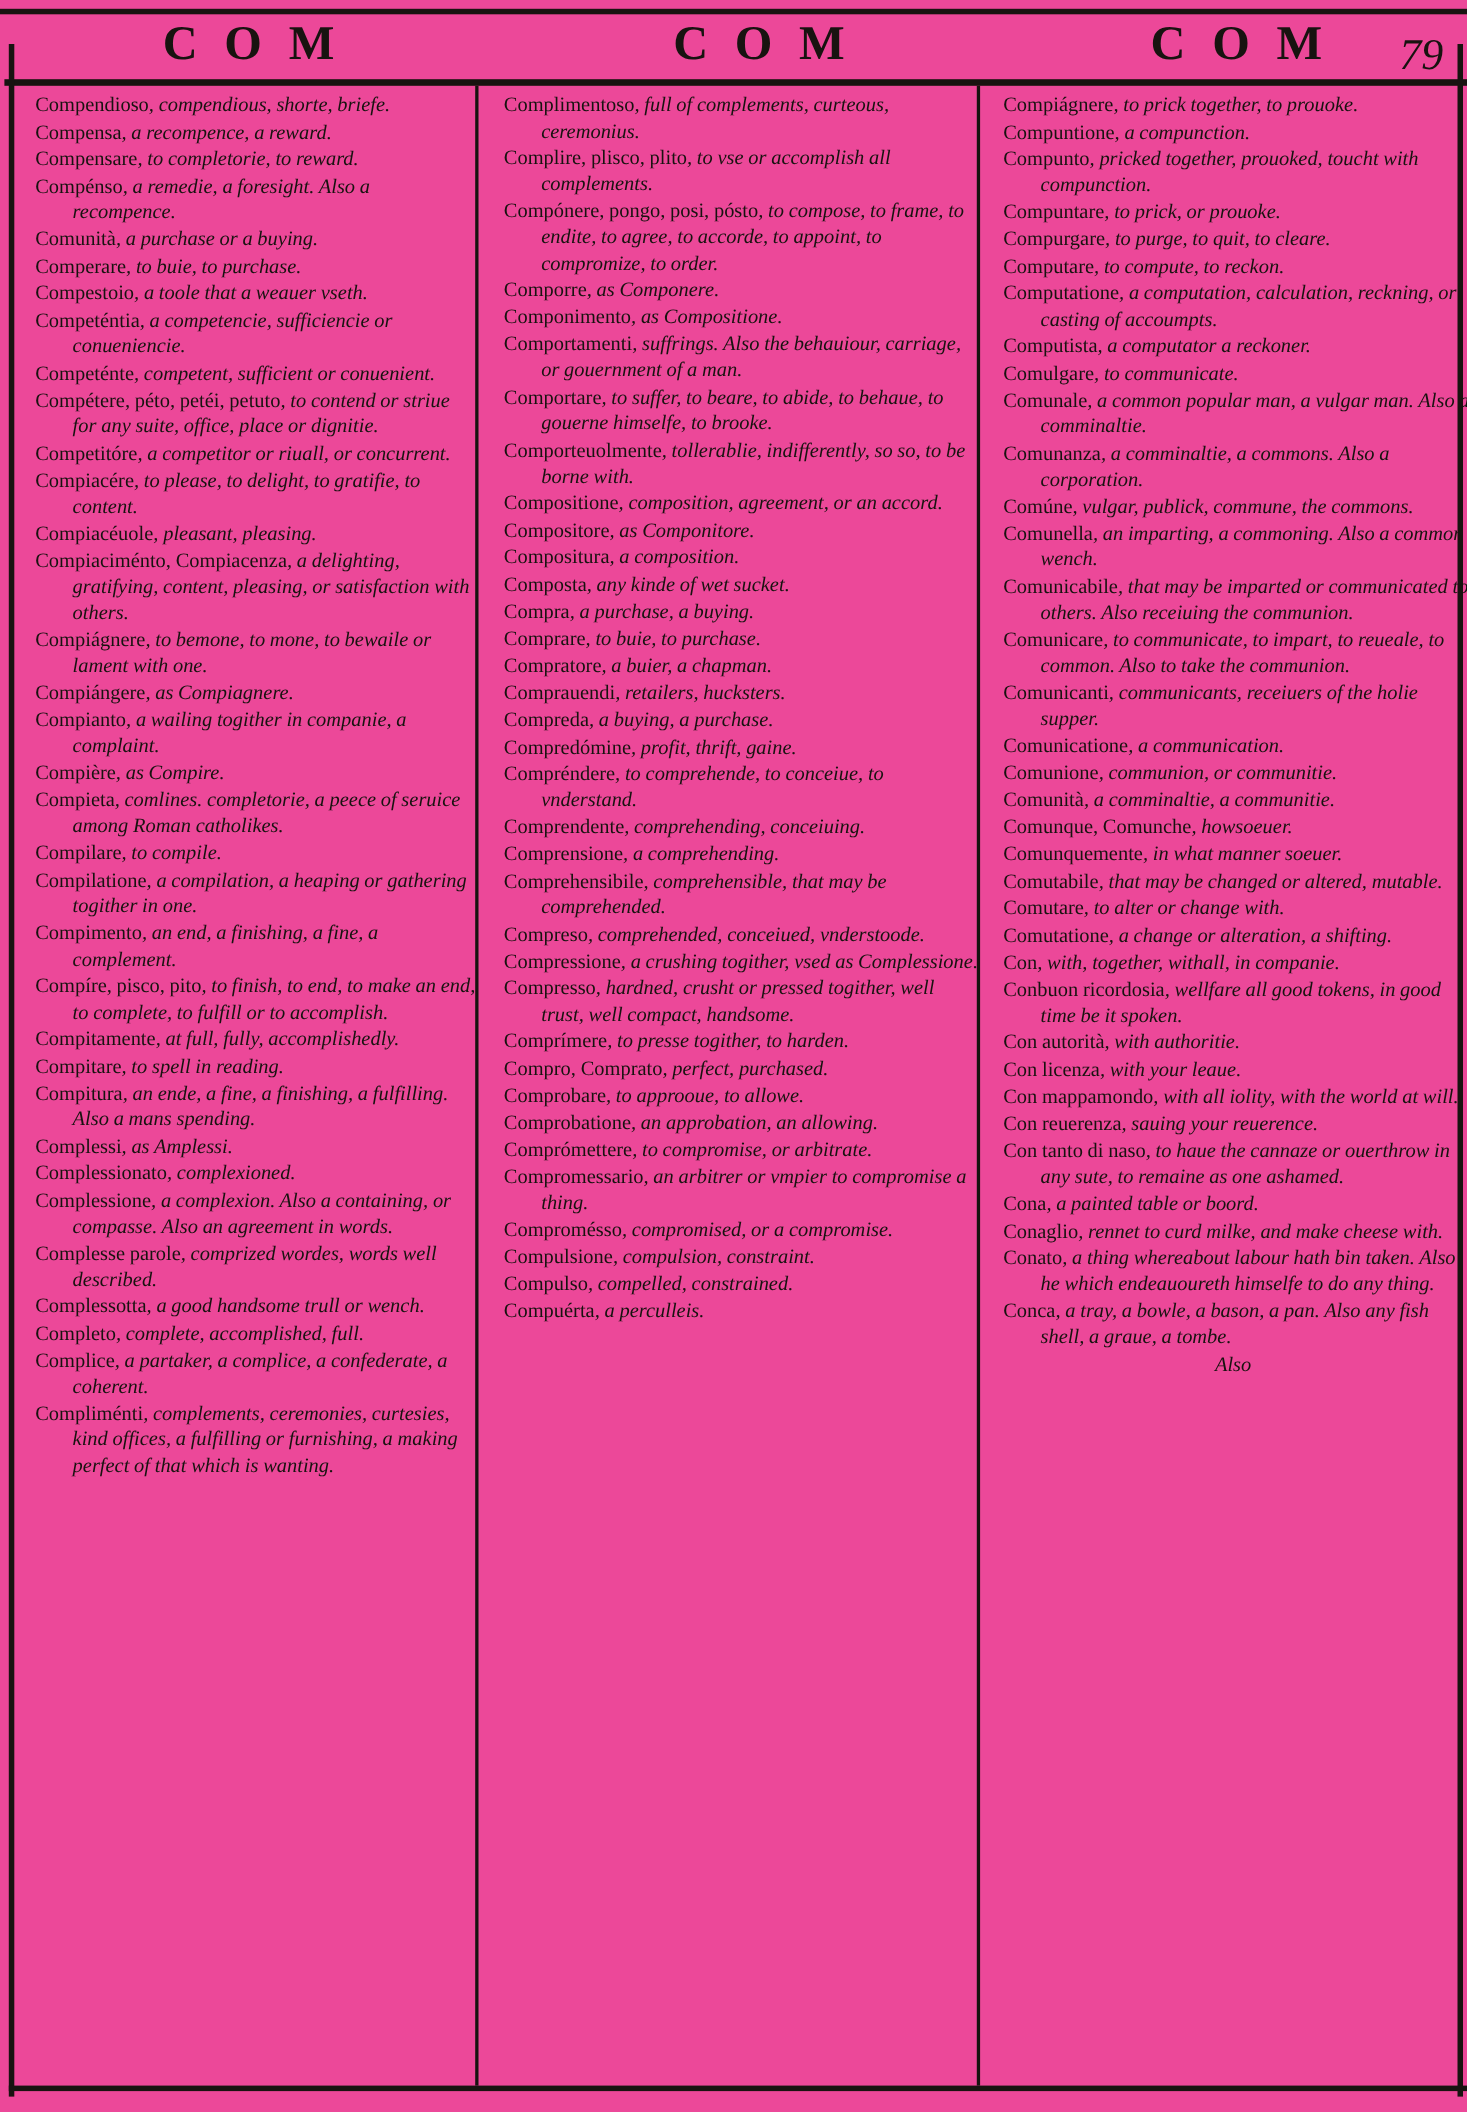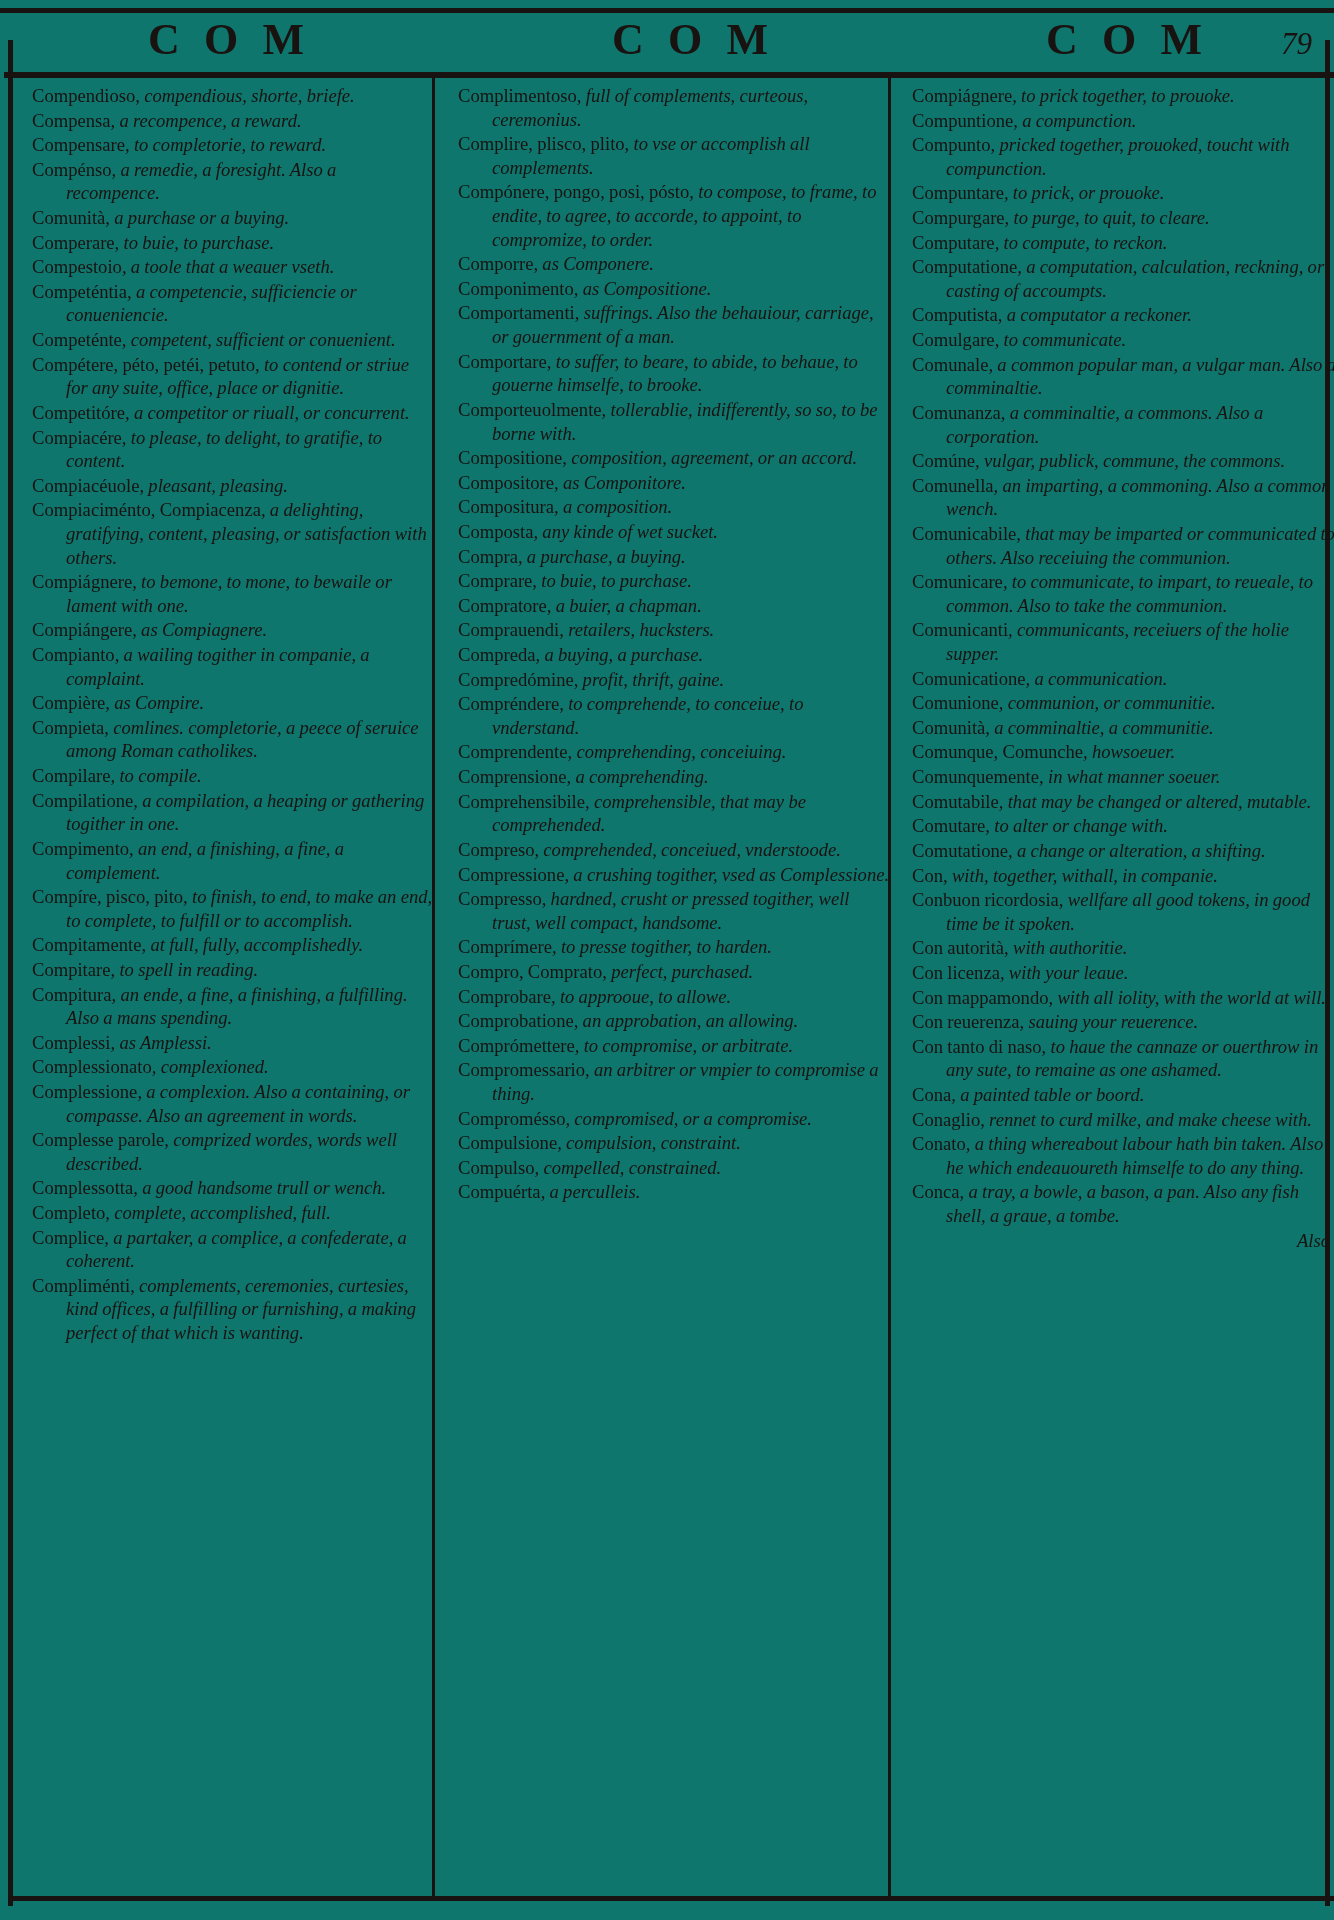--- a/index.html
+++ b/index.html
@@ -1,18 +1,18 @@
 <!DOCTYPE html>
 <html><head>
 <meta charset="utf-8">
 <style>
   html,body { margin:0; padding:0; background:#e8e4d8; }
   .sheet {
     position:relative; width:1334px; height:1920px;
-    background:#0f766e; color:#181310;
+    background:#ec4899; color:#181310;
     font-family:"Liberation Serif", serif;
     overflow:hidden;
   }
   
   .rule { position:absolute; background:#181310; }
   .rule-top        { left:0;   right:0;  top:8px;    height:5px; }
   .rule-header     { left:4px; right:0;  top:72px;   height:6px; }
   .rule-bottom     { left:8px; right:0;  top:1896px; height:5px; }
   .rule-left       { left:8px;  top:40px;  bottom:14px; width:5px; }
   .rule-right      { right:4px; top:40px;  bottom:14px; width:5px; }
@@ -21,36 +21,36 @@
   
   .running-head {
     position:absolute; top:14px; font-size:44px; font-weight:bold;
     letter-spacing:0.55em; color:#181310;
   }
   .head-1 { left:148px; }
   .head-2 { left:612px; }
   .head-3 { left:1046px; }
   .page-number {
     position:absolute; top:26px; right:22px;
-    font-size:31px; font-style:italic;
+    font-size:40px; font-style:italic;
   }
   
   .column { position:absolute; top:84px; bottom:26px; overflow:hidden;margin-left:10px; }
   .col-1 { left:22px;  width:402px; }
   .col-2 { left:448px; width:432px; }
   .col-3 { left:902px; width:424px; }
   .entry {
     margin:0 0 1px 34px; text-indent:-34px;
     font-size:18.6px; line-height:1.27;
     word-spacing:-0.02em;
   }
   .entry .head { font-style:normal; }
   .entry .def  { font-style:italic; }
   .catchword {
-    margin:2px 6px 0 0; text-align:right;
+    margin:2px 6px 0 0; text-align:center;
     font-style:italic; font-size:18.6px;
   }
 </style>
 </head>
 <body>
 
 <div class="sheet">
 
   <div class="rule rule-top"></div>
 

